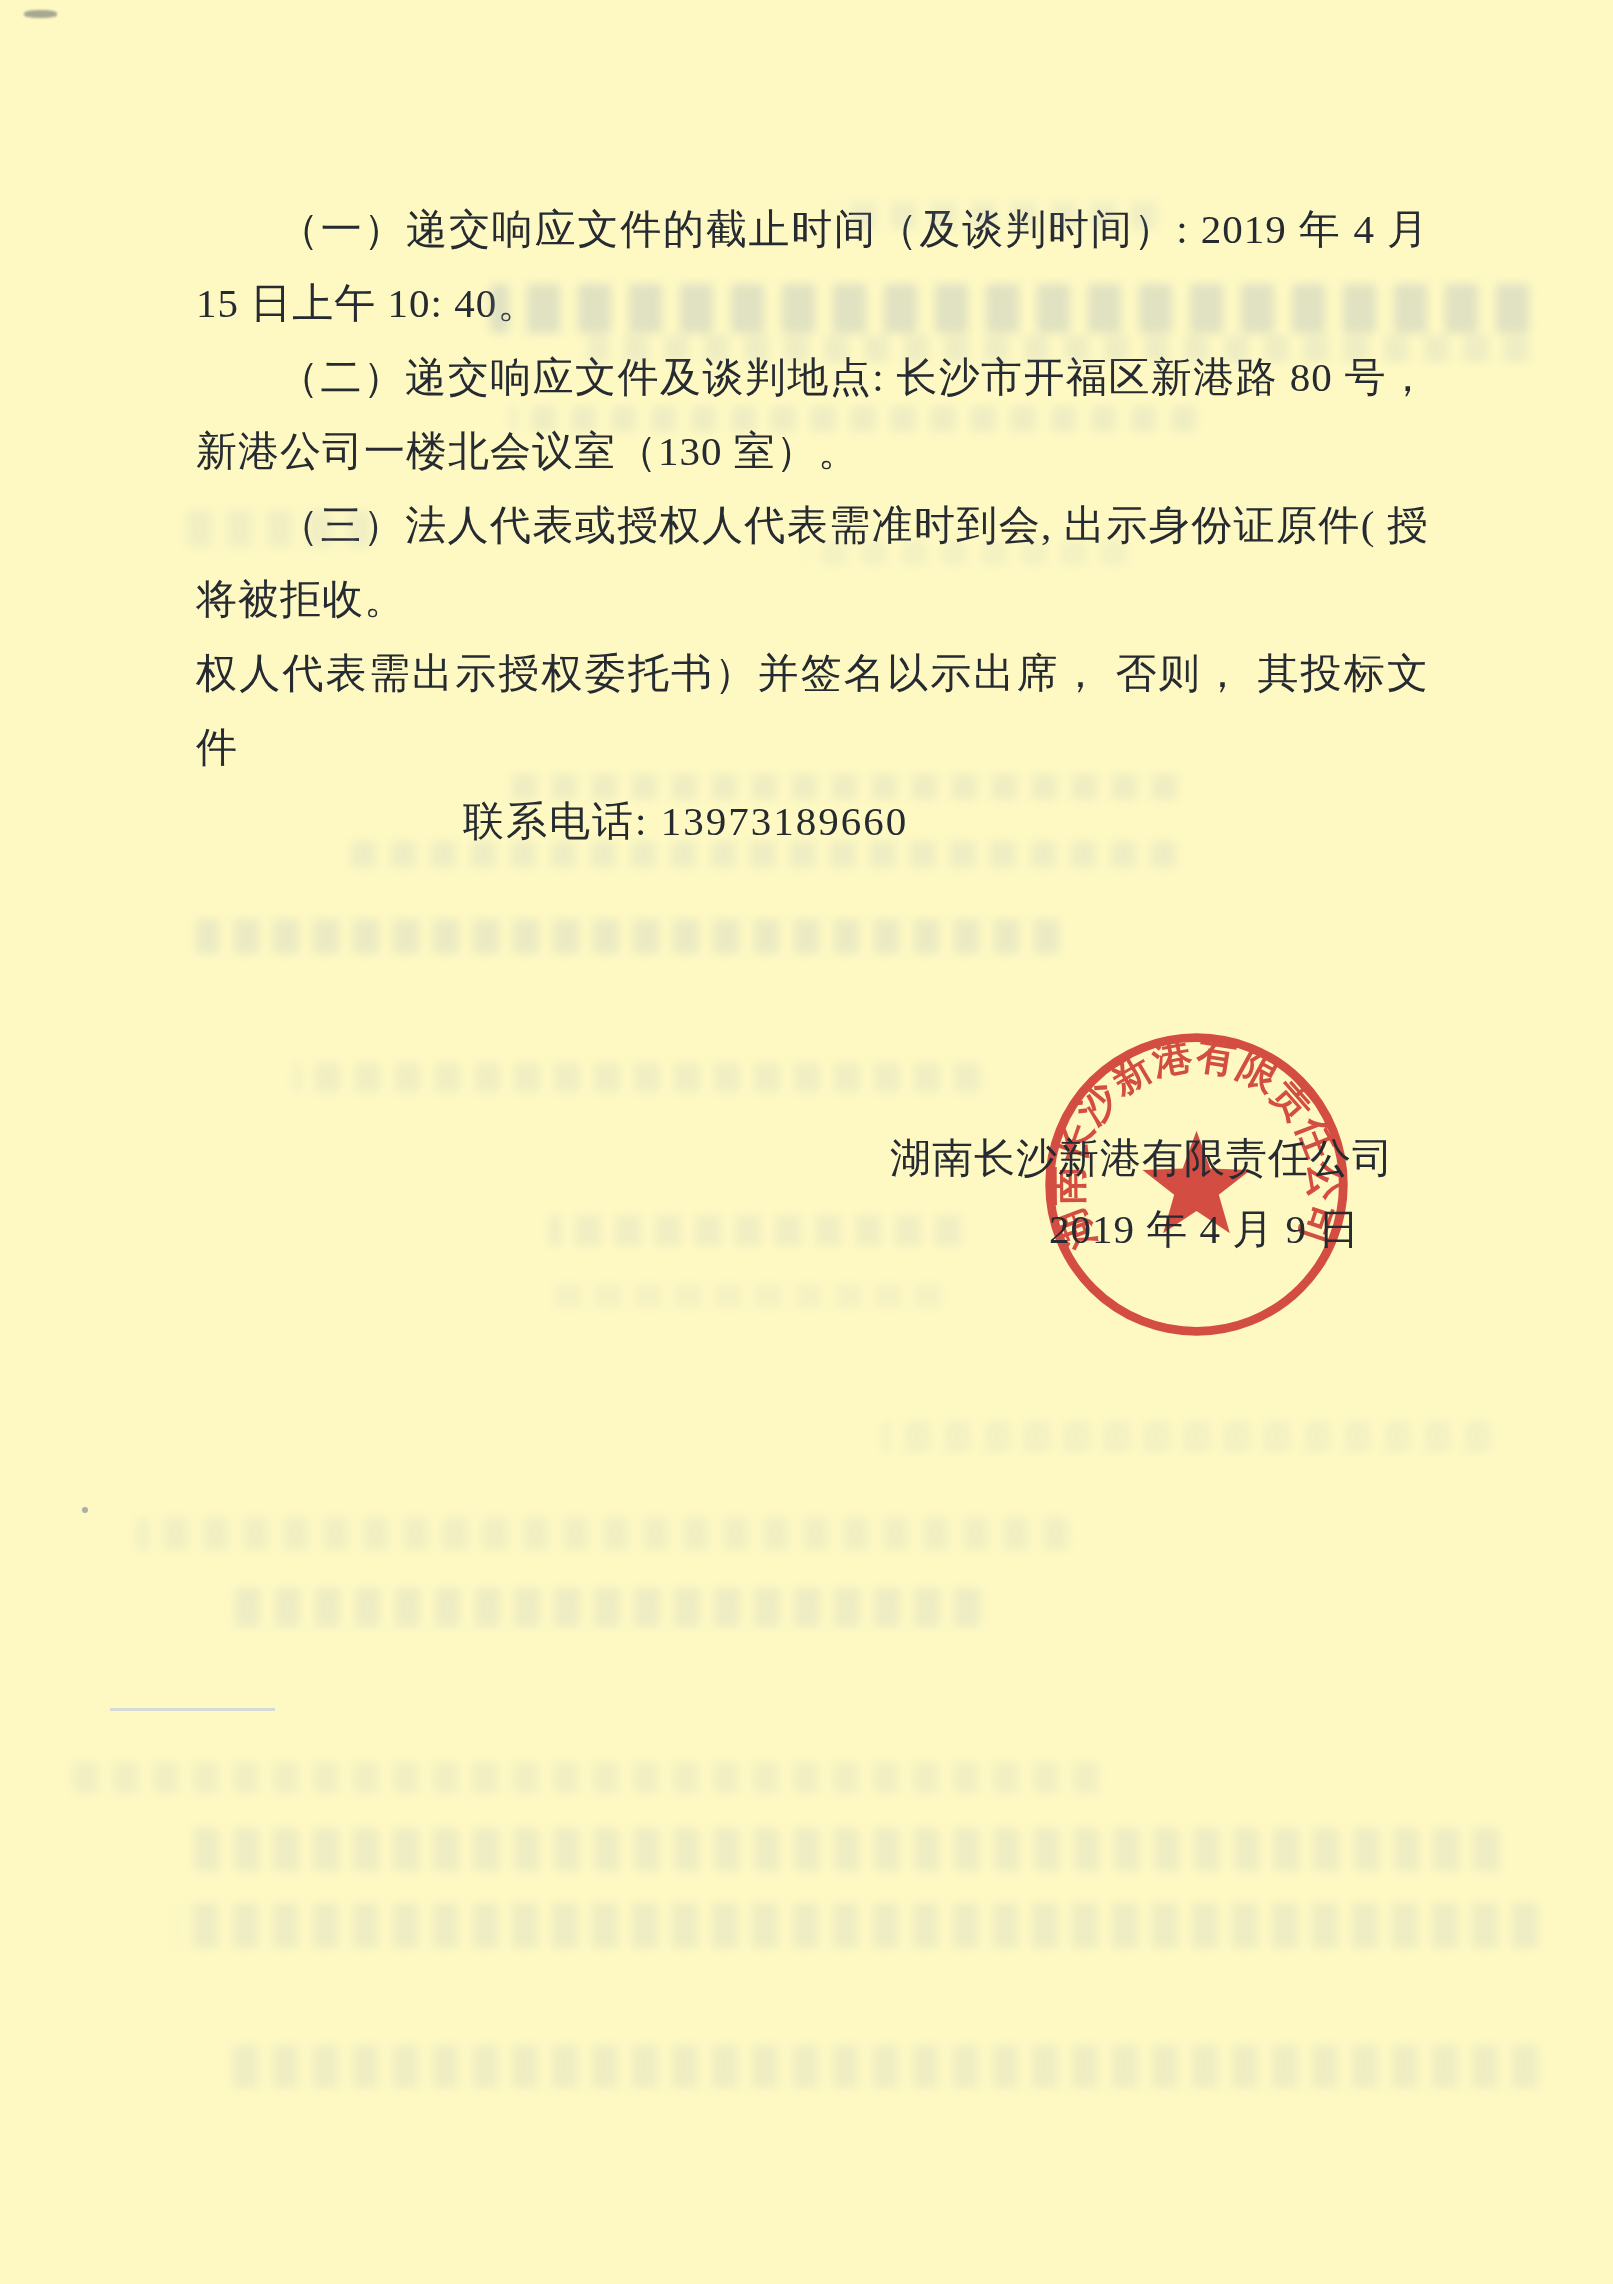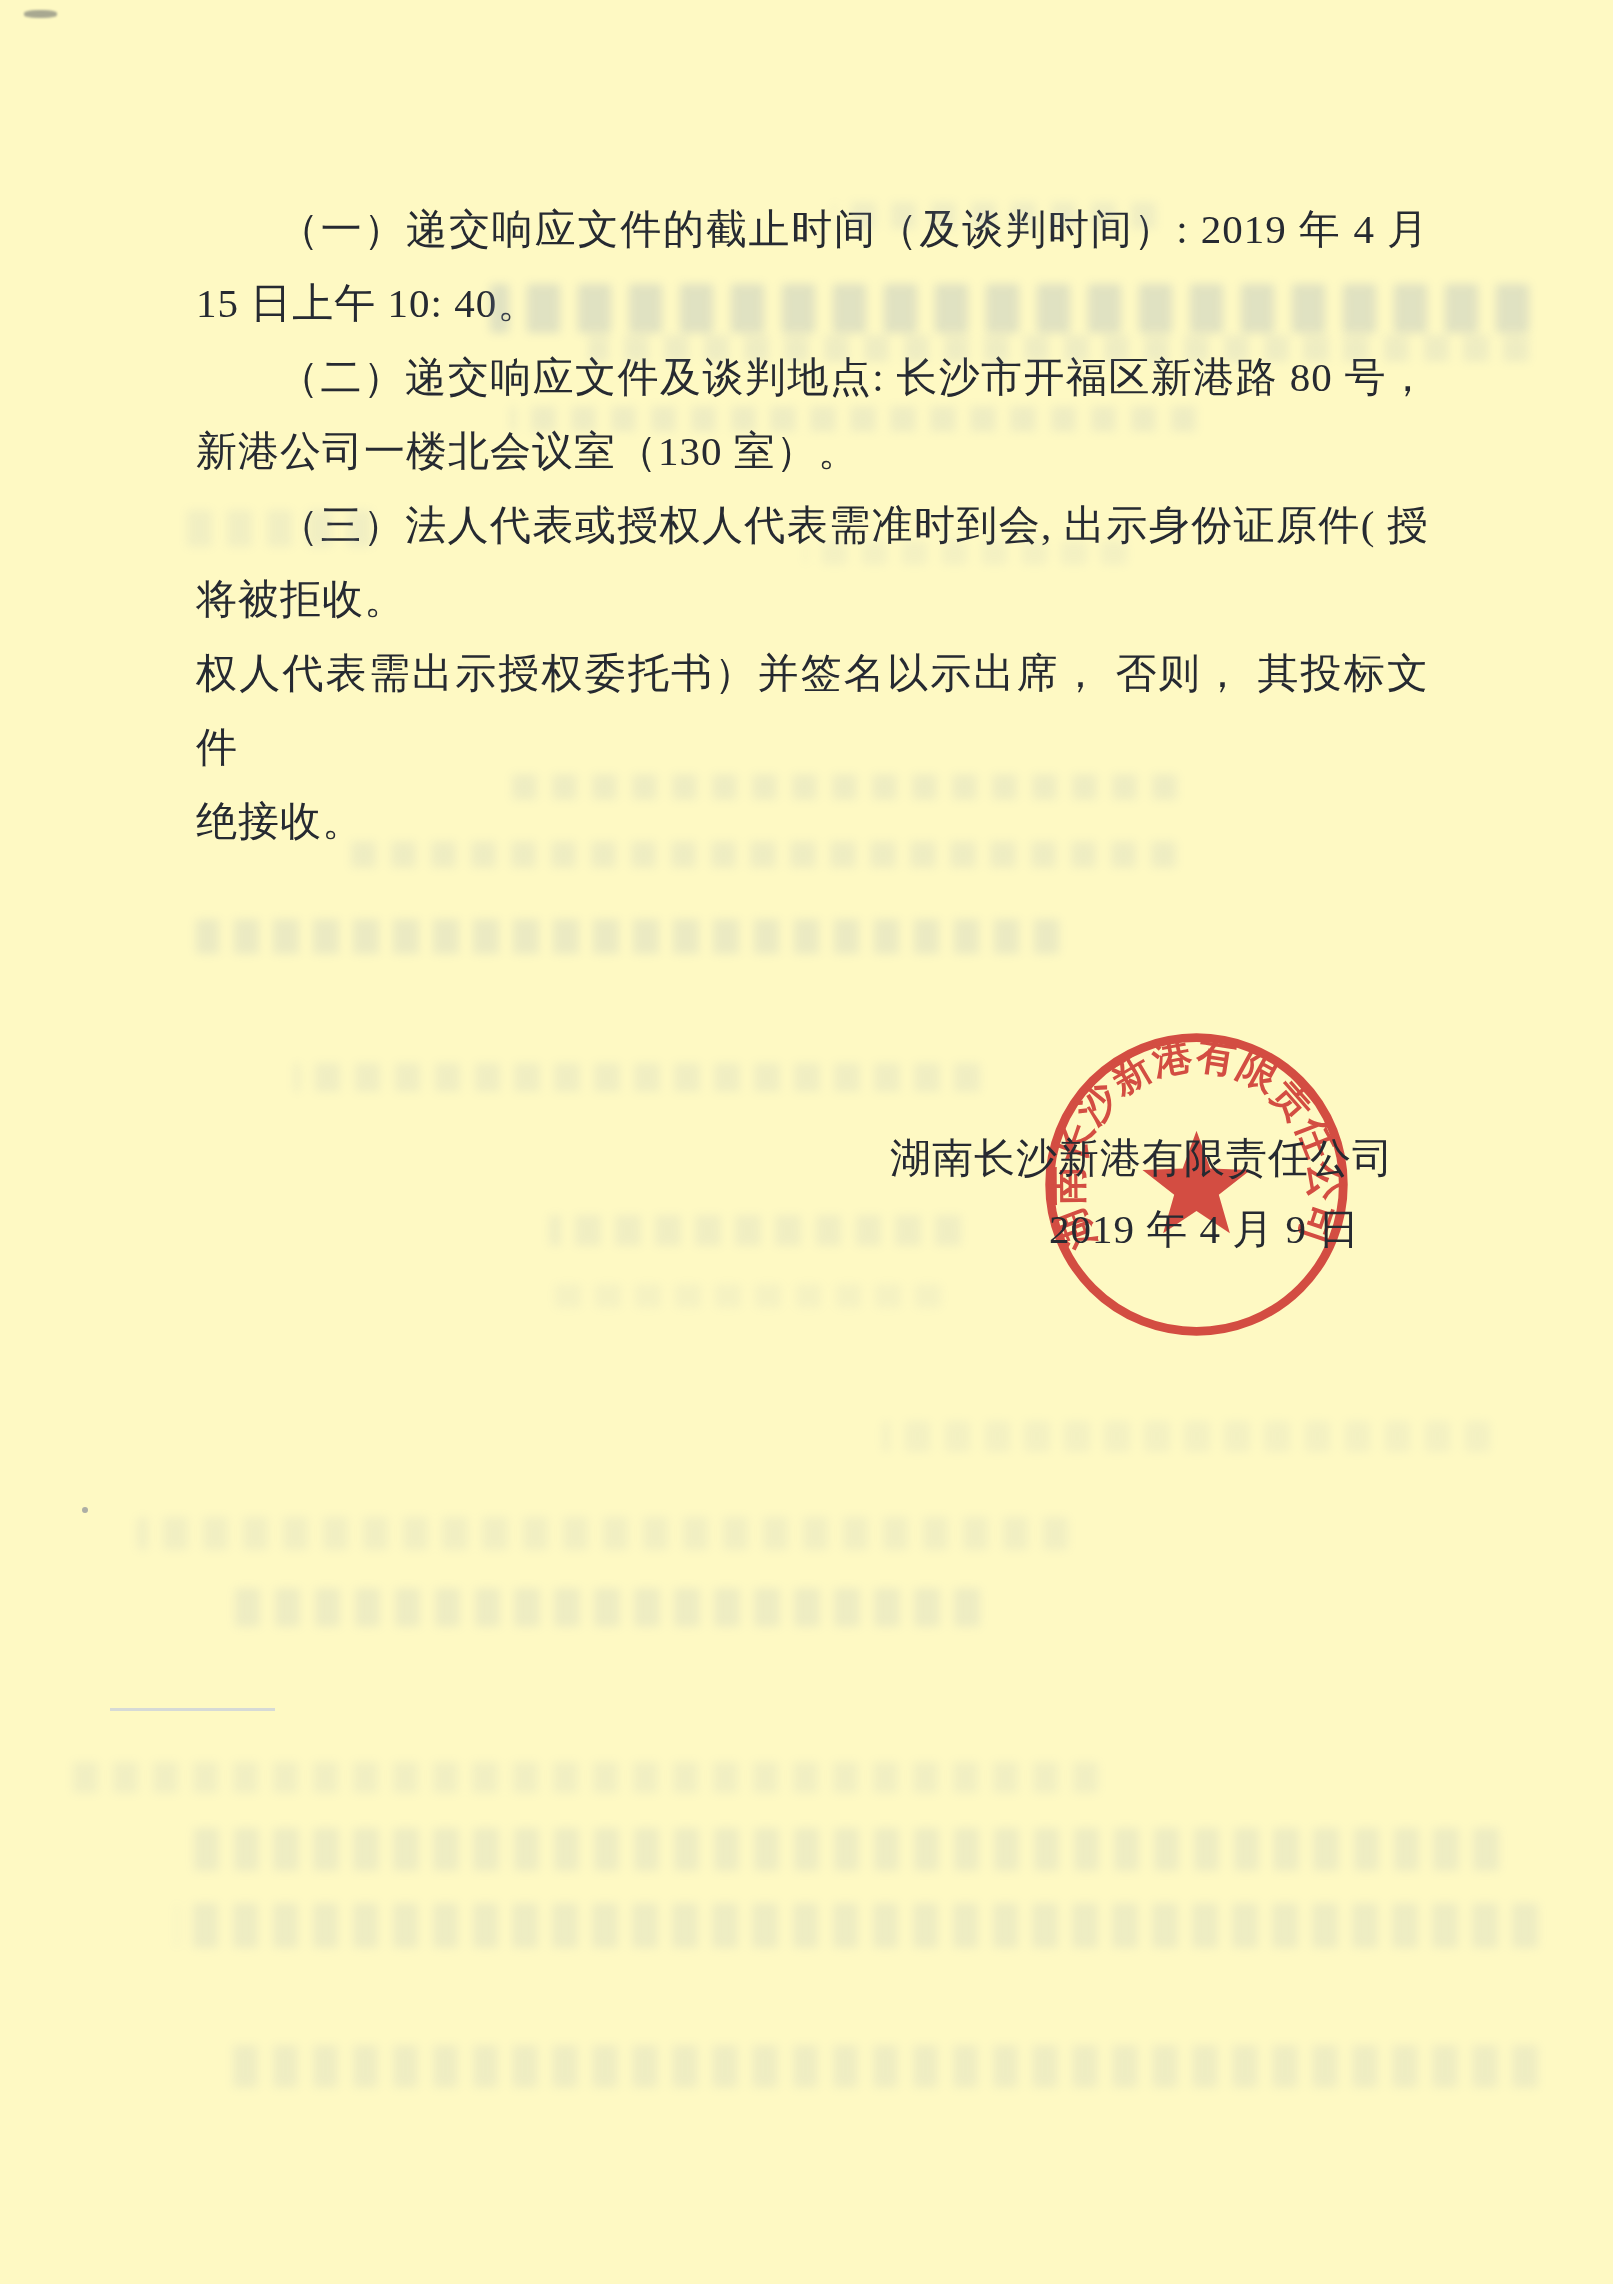--- a/index.html
+++ b/index.html
@@ -101,21 +101,21 @@
   <div class="artifact-line" style="left:110px;top:1708px;width:165px;opacity:.8;"></div>
 
   <div class="doc">
     <div class="line indent stretch">（一）递交响应文件的截止时间（及谈判时间）: 2019 年 4 月</div>
     <div class="line">15 日上午 10: 40。</div>
     <div class="line indent stretch">（二）递交响应文件及谈判地点: 长沙市开福区新港路 80 号，</div>
     <div class="line">新港公司一楼北会议室（130 室）。</div>
     <div class="line indent stretch">（三）法人代表或授权人代表需准时到会, 出示身份证原件( 授</div>
     <div class="line">将被拒收。</div>
     <div class="line stretch">权人代表需出示授权委托书）并签名以示出席， 否则， 其投标文件</div>
-    <div class="line">绝接收。</div>
+    <div class="line contact2">联系电话: 13973189660</div>
   </div>
 
   <div class="seal">
     <svg viewBox="0 0 330 330" xmlns="http://www.w3.org/2000/svg">
       <circle cx="165" cy="165" r="150" fill="none" stroke-width="9" stroke="#cf3b35"></circle>
       <path id="sealTextArc" d="M 62.8,224 A 118,118 0 1 1 267.2,224" fill="none"></path>
       <text font-size="40" font-weight="bold" font-family="Liberation Serif, DejaVu Serif, serif" fill="#cf3b35">
         <textPath href="#sealTextArc" startOffset="0" textLength="490">湖南长沙新港有限责任公司</textPath>
       </text>
       <polygon points="165,110 179.1,148.6 220.2,150.1 187.8,175.4 199.1,214.9 165,192 130.9,214.9 142.2,175.4 109.8,150.1 150.9,148.6" fill="#cf3b35"></polygon>

